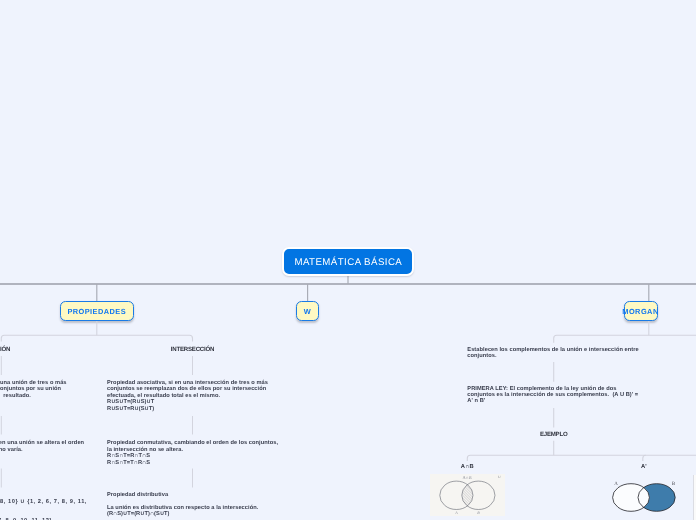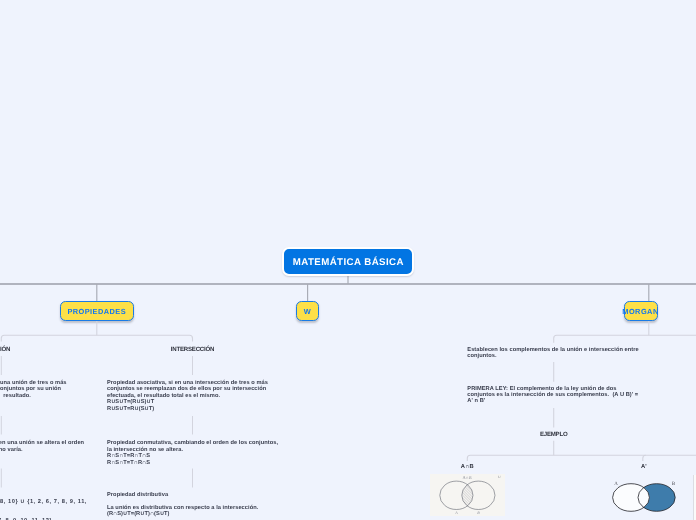--- a/index.html
+++ b/index.html
@@ -12,24 +12,24 @@
   .imgbox{will-change:transform;}
   #stage{position:relative;width:696px;height:520px;overflow:hidden;
          transform:translateZ(0);}
 
   .conn{position:absolute;left:0;top:0;width:696px;height:520px;overflow:visible;pointer-events:none;}
 
   .node{position:absolute;box-sizing:border-box;display:flex;align-items:center;
         justify-content:center;white-space:nowrap;}
 
   .root{background:#0275e3;border:2.1px solid #ffffff;border-radius:7px;color:#ffffff;
-        font-weight:700;font-size:9.7px;letter-spacing:0.43px;
+        font-weight:400;font-size:9.7px;letter-spacing:0.43px;
         box-shadow:0 1px 1.6px rgba(80,84,100,.22);}
 
-  .lvl1{background:#fde047;border:1.7px solid #1a7be6;border-radius:5.5px;color:#1277f0;
+  .lvl1{background:#fef9c3;border:1.7px solid #1a7be6;border-radius:5.5px;color:#1277f0;
         font-weight:700;font-size:7.4px;letter-spacing:.45px;
         box-shadow:0 1.5px 2px rgba(60,64,80,.28);}
 
   .hdr{position:absolute;font-size:6.1px;font-weight:700;color:#31343f;
        letter-spacing:-0.22px;white-space:nowrap;}
 
   .txt{position:absolute;font-size:5.7px;color:#3c4050;line-height:6.45px;
        font-weight:700;letter-spacing:.05px;white-space:pre;}
 
   .imgbox{position:absolute;box-sizing:border-box;overflow:hidden;}

